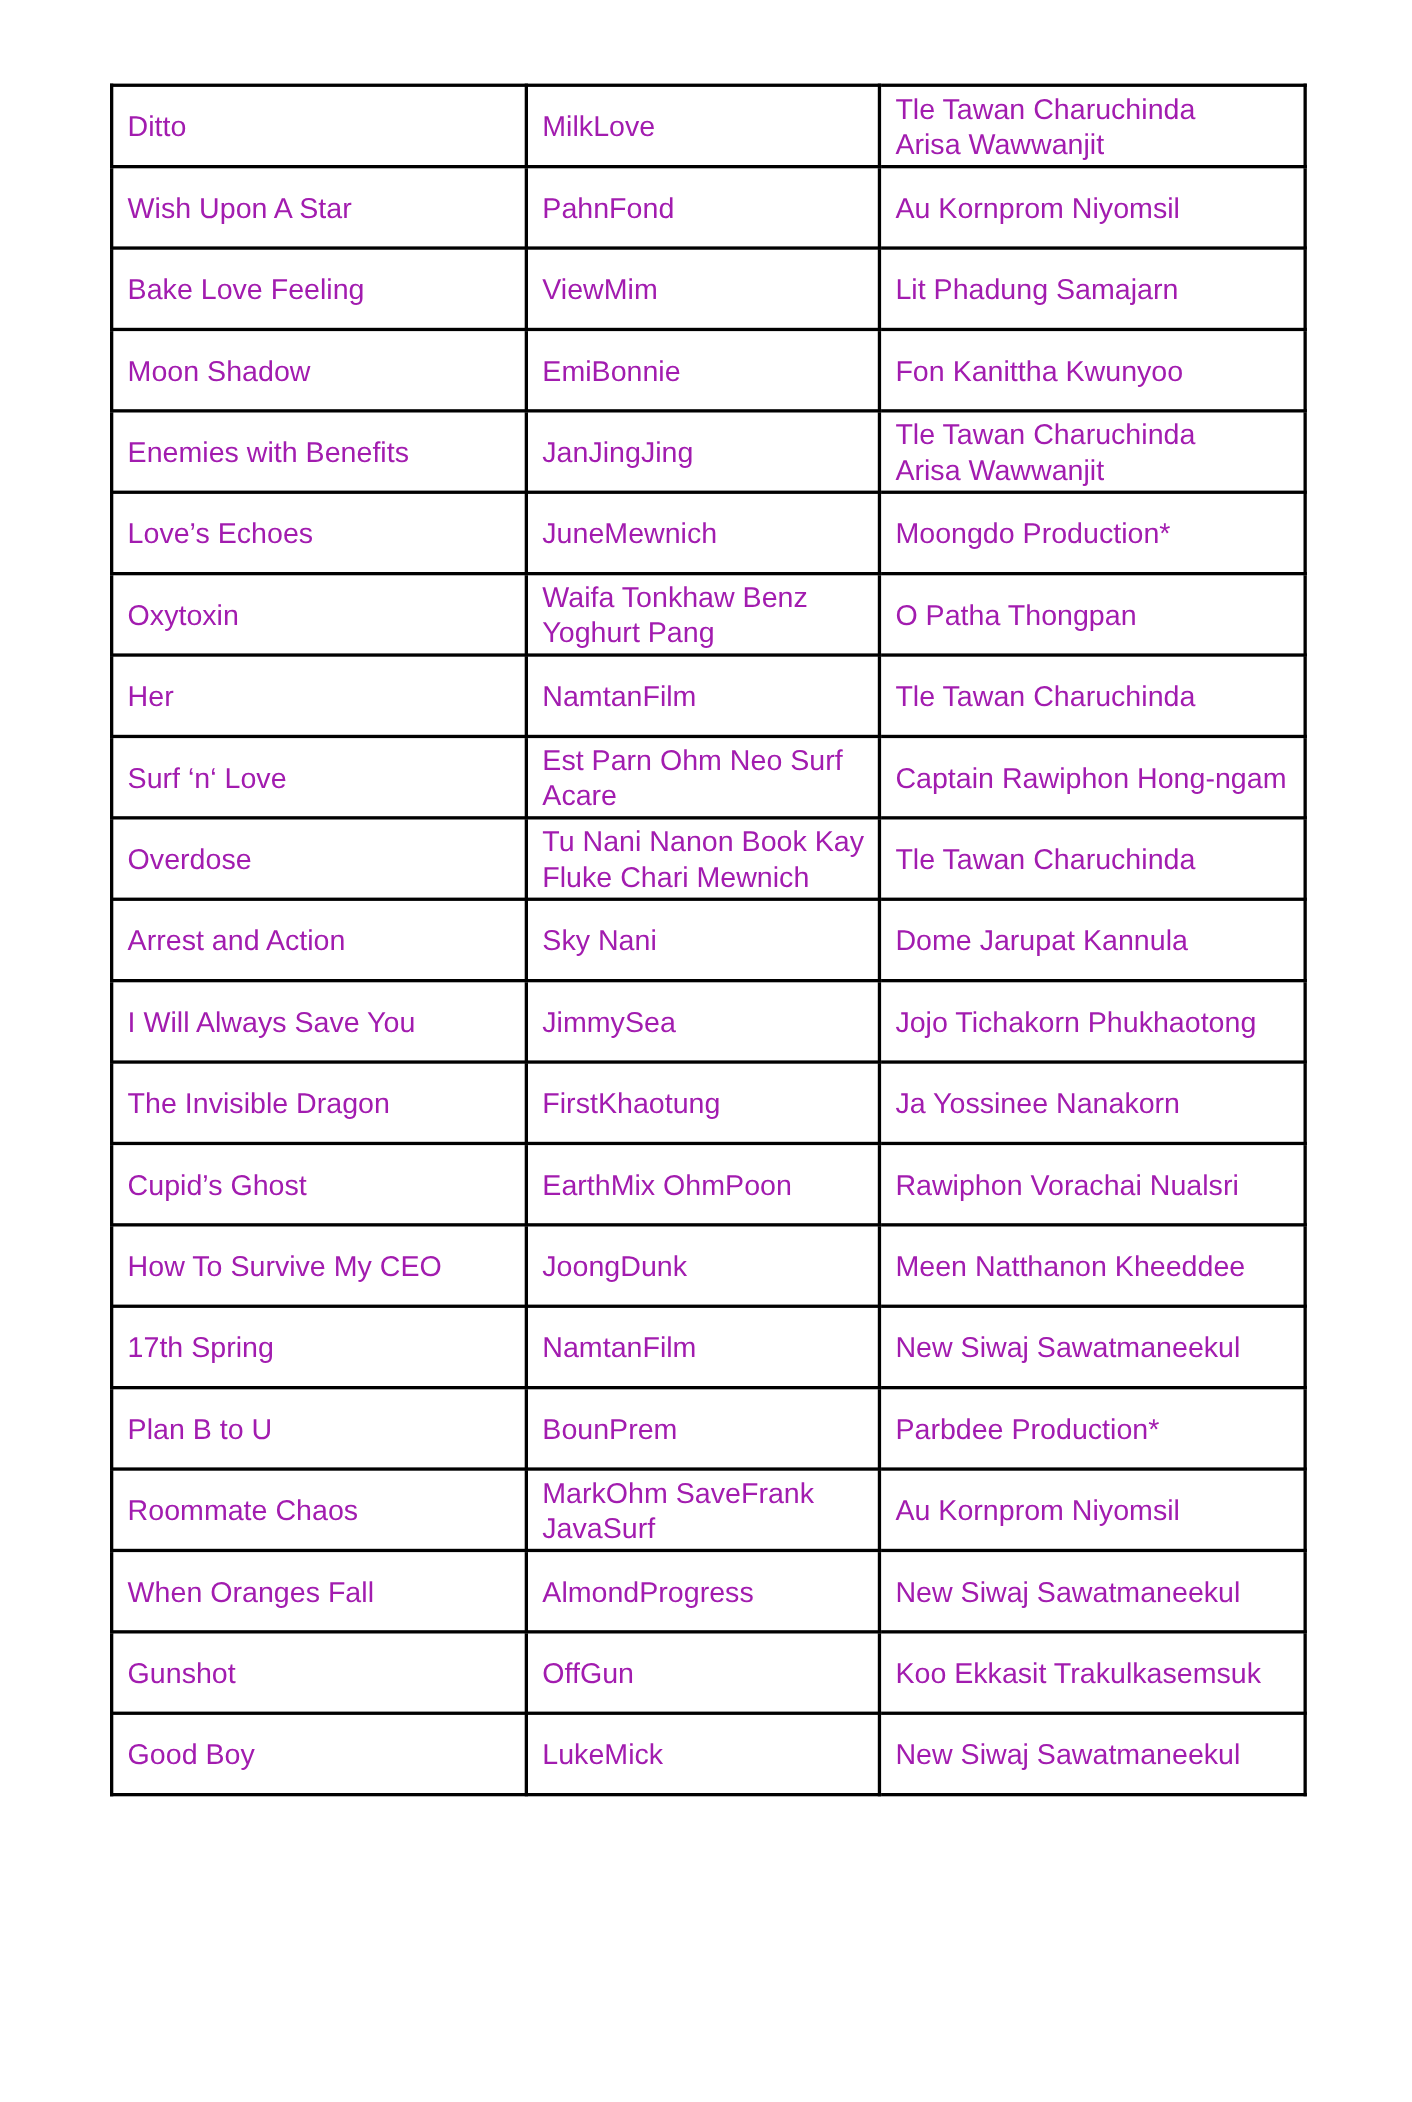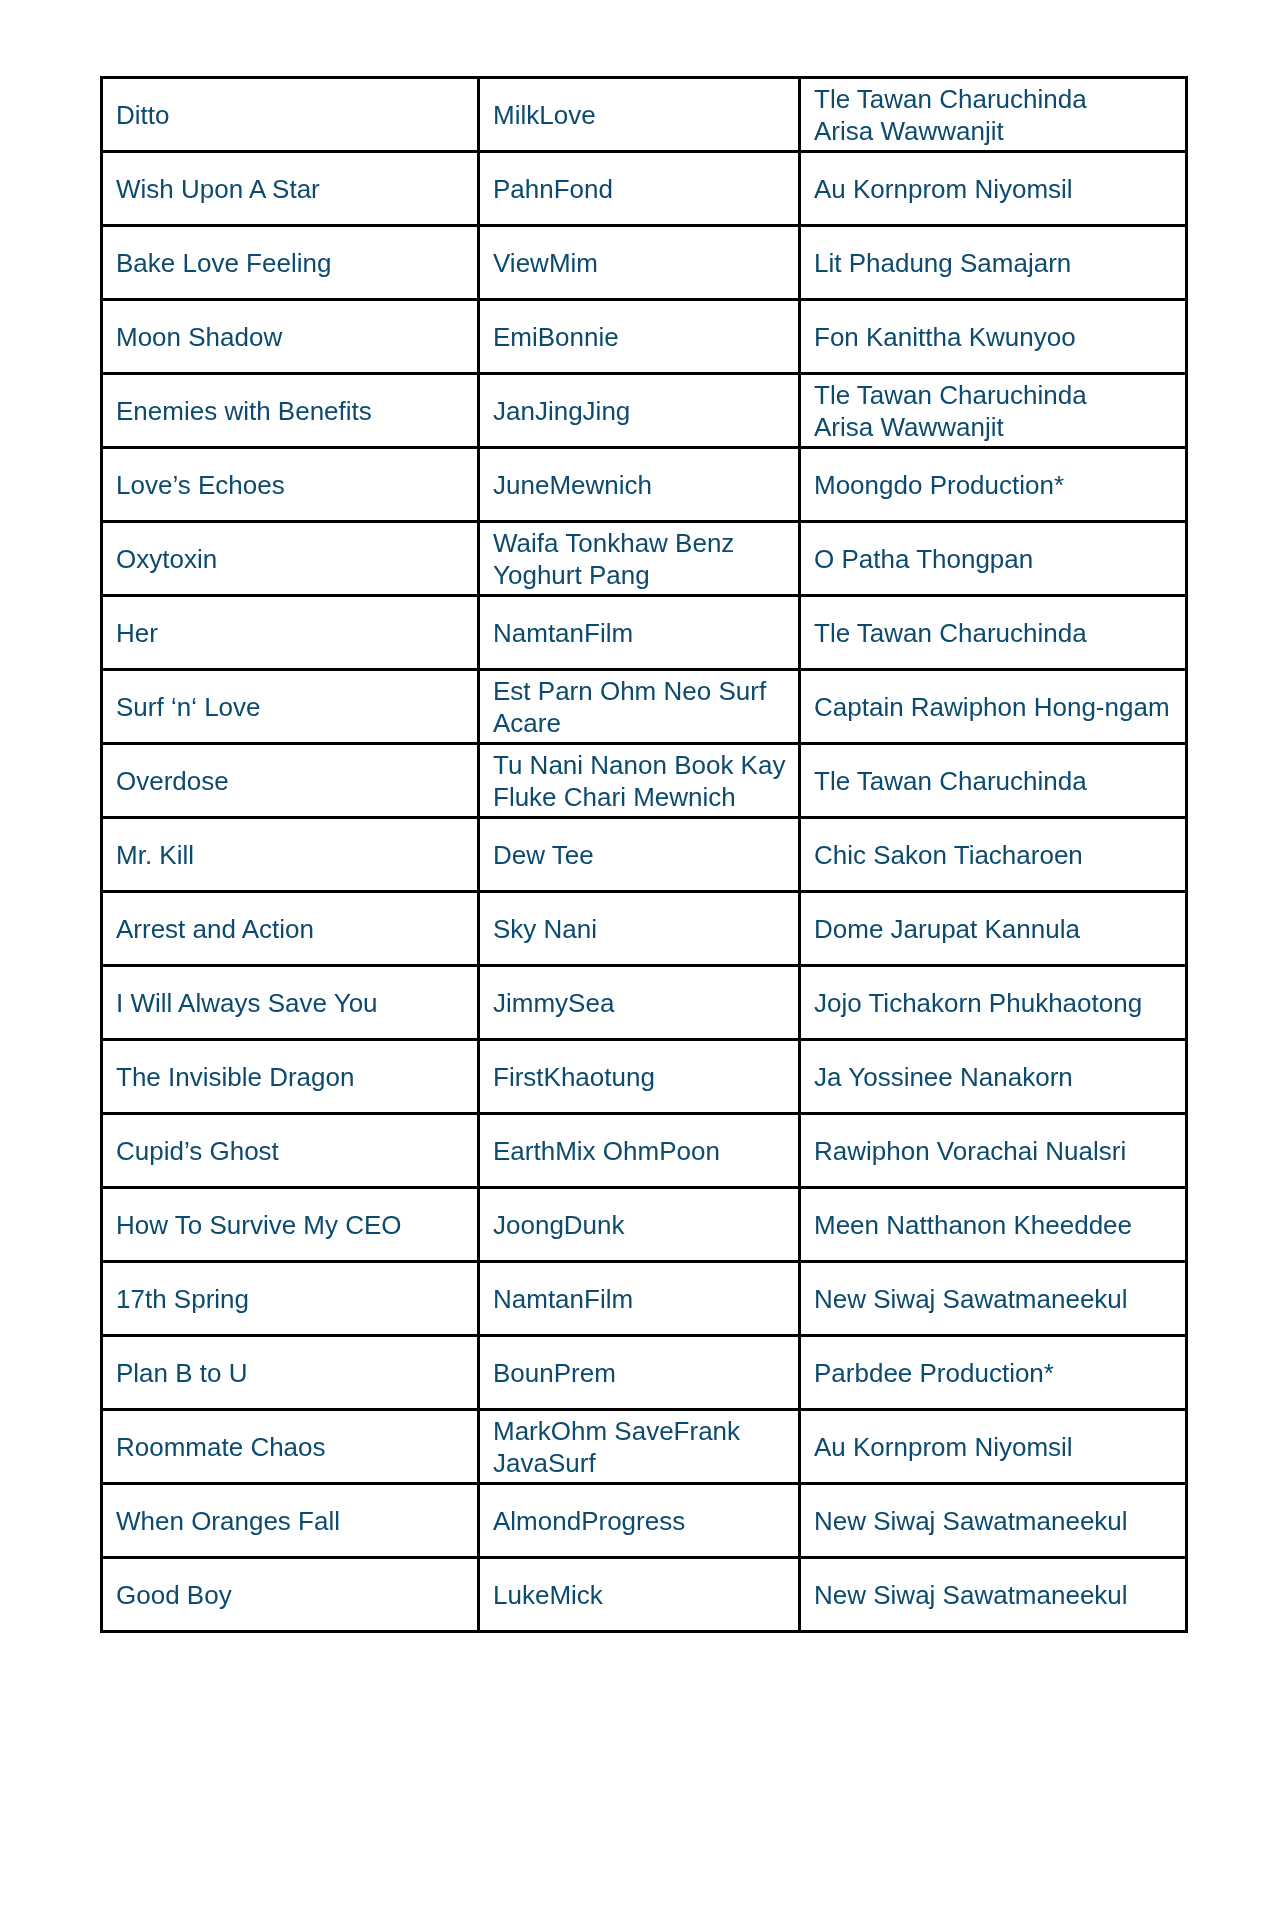--- a/index.html
+++ b/index.html
@@ -6,21 +6,21 @@
     margin: 0;
     padding: 0;
     background: #ffffff;
   }
   .page {
     position: relative;
     width: 1284px;
     height: 1911px;
     background: #ffffff;
     font-family: "Liberation Sans", sans-serif;
-    color: #0c4a6e;
+    color: #a21caf;
   }
   table.series-table {
     position: absolute;
     left: 100px;
     top: 76px;
     width: 1085px;
     border-collapse: collapse;
     table-layout: fixed;
   }
   table.series-table td {
@@ -98,25 +98,20 @@
 Acare</td>
           <td>Captain Rawiphon Hong-ngam</td>
         </tr>
         <tr>
           <td>Overdose</td>
           <td>Tu Nani Nanon Book Kay
 Fluke Chari Mewnich</td>
           <td>Tle Tawan Charuchinda</td>
         </tr>
         <tr>
-          <td>Mr. Kill</td>
-          <td>Dew Tee</td>
-          <td>Chic Sakon Tiacharoen</td>
-        </tr>
-        <tr>
           <td>Arrest and Action</td>
           <td>Sky Nani</td>
           <td>Dome Jarupat Kannula</td>
         </tr>
         <tr>
           <td>I Will Always Save You</td>
           <td>JimmySea</td>
           <td>Jojo Tichakorn Phukhaotong</td>
         </tr>
         <tr>
@@ -150,19 +145,24 @@
           <td>MarkOhm SaveFrank
 JavaSurf</td>
           <td>Au Kornprom Niyomsil</td>
         </tr>
         <tr>
           <td>When Oranges Fall</td>
           <td>AlmondProgress</td>
           <td>New Siwaj Sawatmaneekul</td>
         </tr>
         <tr>
+          <td>Gunshot</td>
+          <td>OffGun</td>
+          <td>Koo Ekkasit Trakulkasemsuk</td>
+        </tr>
+        <tr>
           <td>Good Boy</td>
           <td>LukeMick</td>
           <td>New Siwaj Sawatmaneekul</td>
         </tr>
       </tbody>
   </table>
 </div>
 
 </body></html>

